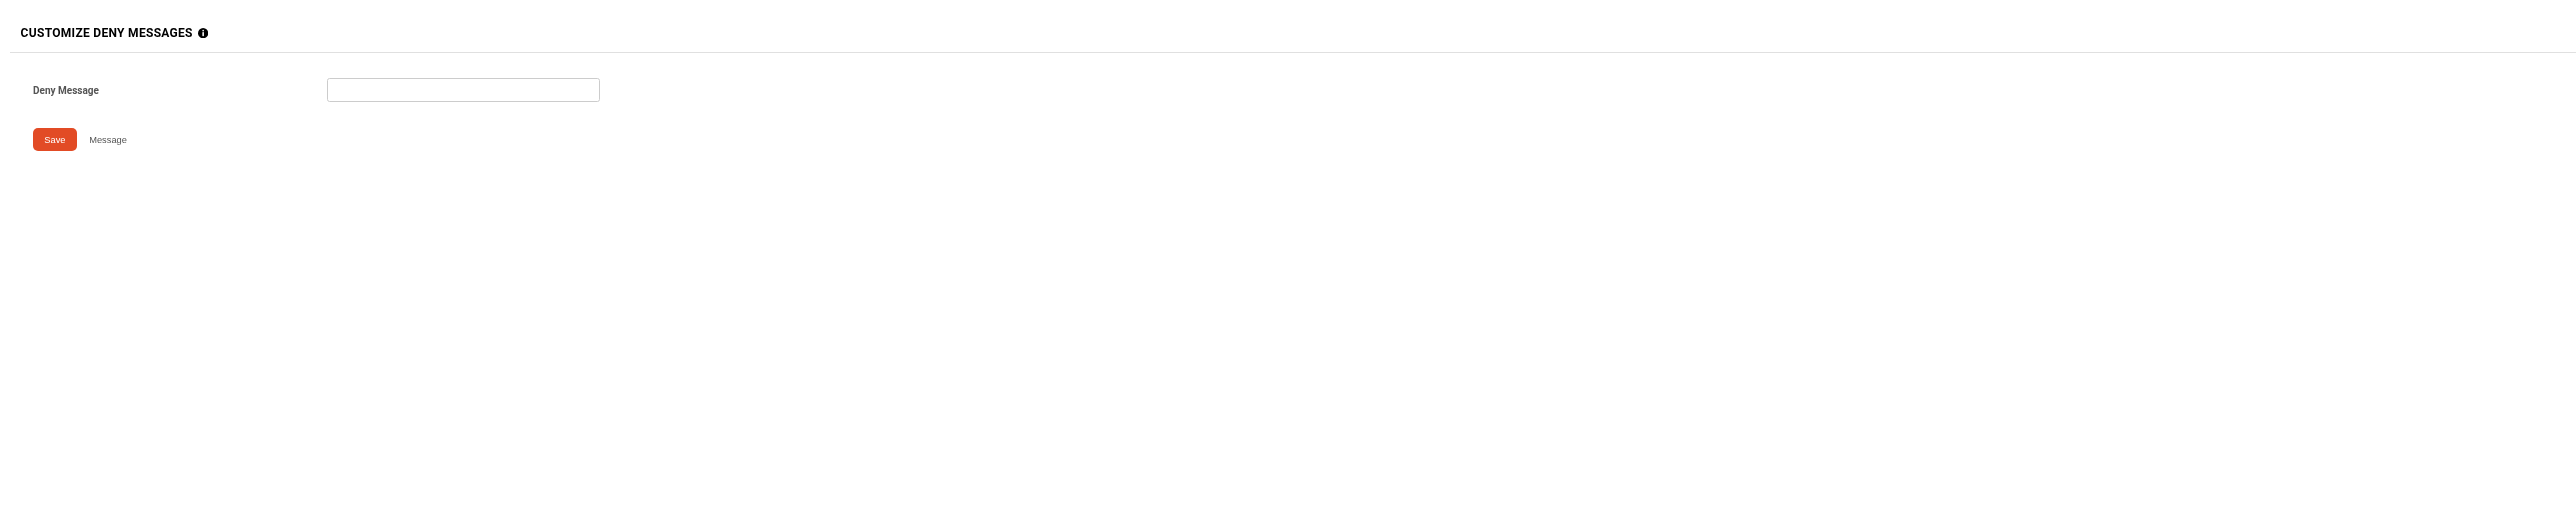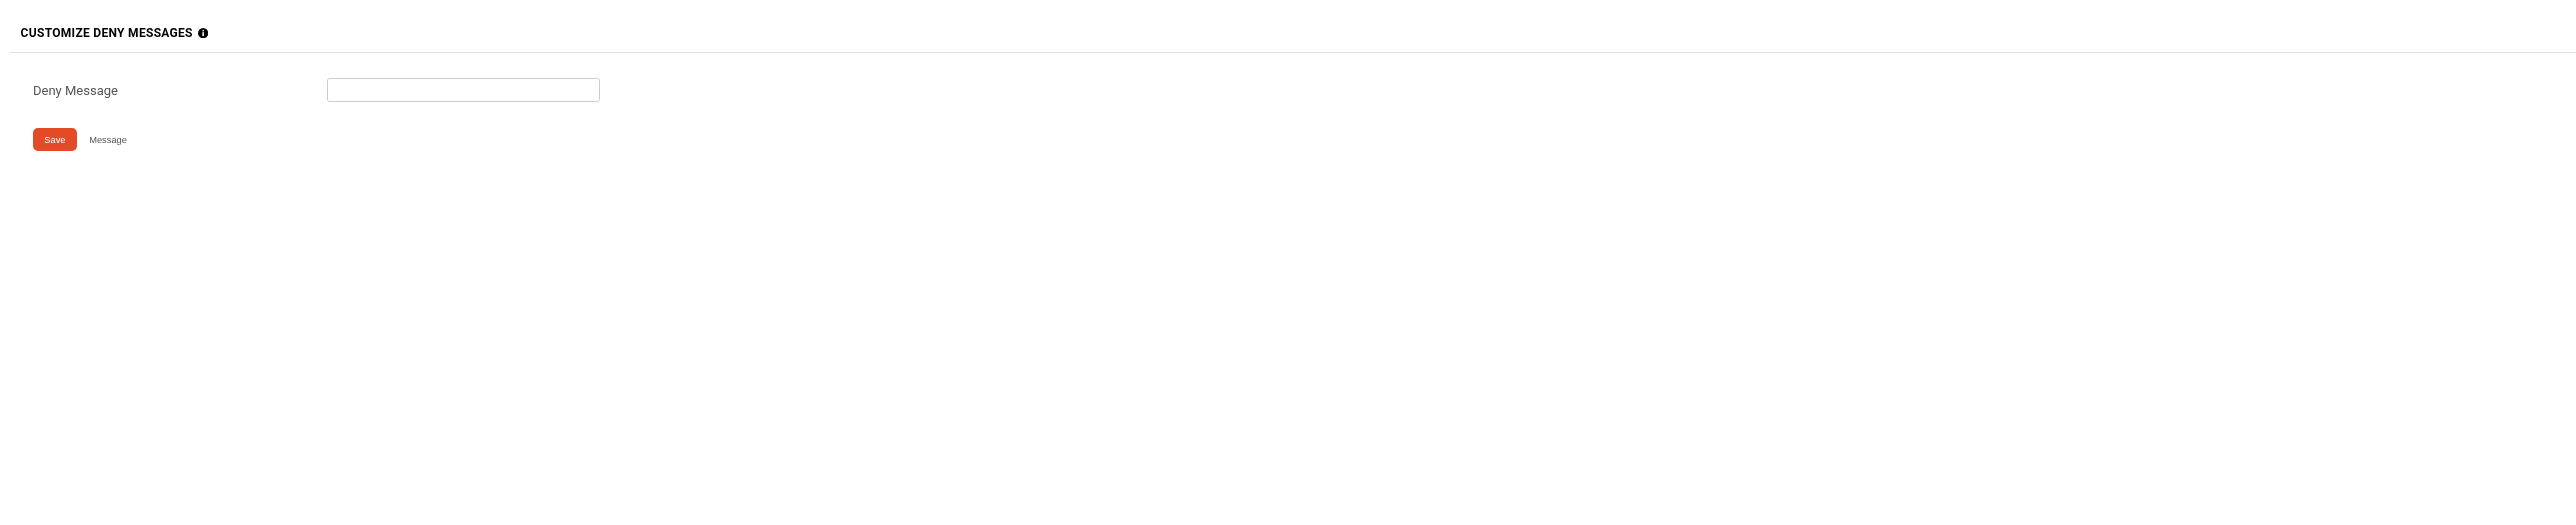--- a/index.html
+++ b/index.html
@@ -44,24 +44,24 @@
     .form-body {
       padding: 25px 33px 20.6px 33px;
     }
     .form-row {
       display: flex;
       align-items: center;
       gap: 15.5px;
       margin-bottom: 26px;
     }
     .form-label {
-      font-size: 13px;
+      font-size: 10px;
       color: #555;
       width: 278px;
-      font-weight: 400;
+      font-weight: 700;
     }
     .text-input {
       width: 273px;
       height: 24px;
       border: 0.5px solid #ccc;
       border-radius: 2.6px;
       padding: 4.1px 6.2px;
       font-size: 8.2px;
       background: #fff;
     }

